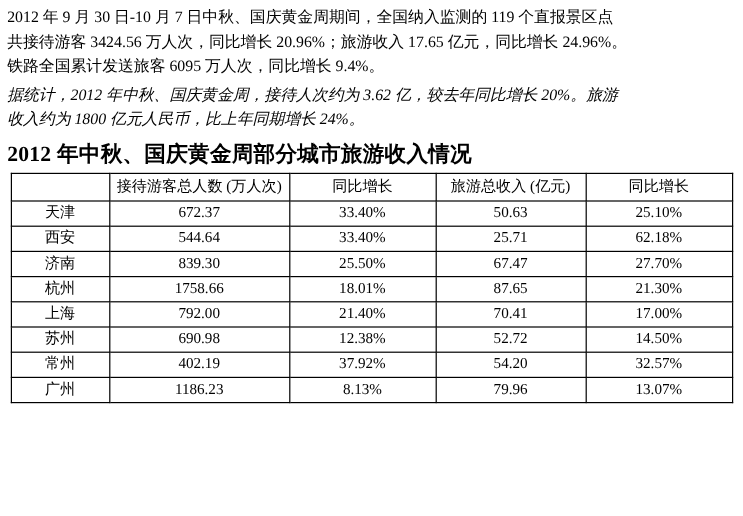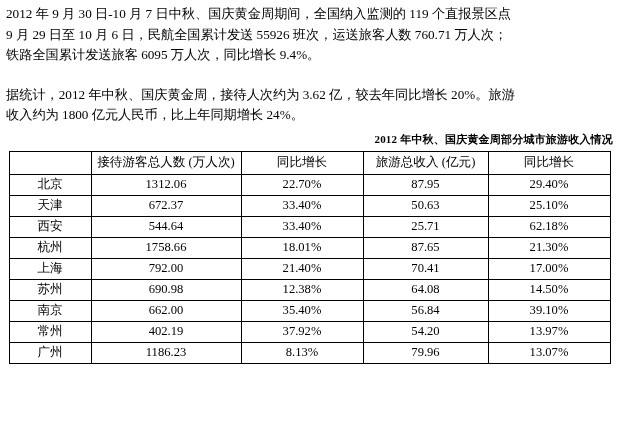--- a/index.html
+++ b/index.html
@@ -25,25 +25,26 @@
     font-size: 13.2px;
     line-height: 20.5px;
     text-align: justify;
     margin: 0;
   }
   .para p {
     margin: 0;
     white-space: nowrap;
   }
   .para.block2 {
-    margin-top: 19px;
+    margin-top: 3px;
+    font-style: italic;
   }
   .table-title {
-    text-align: right;
-    font-size: 11px;
+    text-align: left;
+    font-size: 18px;
     font-weight: bold;
     margin-top: 6px;
     margin-bottom: 4px;
     letter-spacing: 0.2px;
   }
   table.data {
     border-collapse: collapse;
     width: 601px;
     margin: 0 auto;
     table-layout: fixed;
@@ -67,21 +68,21 @@
   col.c3 { width: 125px; }
   col.c4 { width: 122px; }
 </style>
 </head>
 <body>
 
 <div class="page">
 
   <div class="para block1">
     <p>2012 年 9 月 30 日-10 月 7 日中秋、国庆黄金周期间，全国纳入监测的 119 个直报景区点</p>
-    <p>9 月 29 日至 10 月 6 日，民航全国累计发送 55926 班次，运送旅客人数 760.71 万人次；</p>
+    <p>共接待游客 3424.56 万人次，同比增长 20.96%；旅游收入 17.65 亿元，同比增长 24.96%。</p>
     <p>铁路全国累计发送旅客 6095 万人次，同比增长 9.4%。</p>
   </div>
 
   <div class="para block2">
     <p>据统计，2012 年中秋、国庆黄金周，接待人次约为 3.62 亿，较去年同比增长 20%。旅游</p>
     <p>收入约为 1800 亿元人民币，比上年同期增长 24%。</p>
   </div>
 
   <div class="table-title">2012 年中秋、国庆黄金周部分城市旅游收入情况</div>
 
@@ -97,74 +98,67 @@
       <tr>
         <th></th>
         <th>接待游客总人数 (万人次)</th>
         <th>同比增长</th>
         <th>旅游总收入 (亿元)</th>
         <th>同比增长</th>
       </tr>
     </thead>
     <tbody>
       <tr>
-        <td>北京</td>
-        <td>1312.06</td>
-        <td>22.70%</td>
-        <td>87.95</td>
-        <td>29.40%</td>
-      </tr>
-      <tr>
         <td>天津</td>
         <td>672.37</td>
         <td>33.40%</td>
         <td>50.63</td>
         <td>25.10%</td>
       </tr>
       <tr>
         <td>西安</td>
         <td>544.64</td>
         <td>33.40%</td>
         <td>25.71</td>
         <td>62.18%</td>
+      </tr>
+      <tr>
+        <td>济南</td>
+        <td>839.30</td>
+        <td>25.50%</td>
+        <td>67.47</td>
+        <td>27.70%</td>
       </tr>
       <tr>
         <td>杭州</td>
         <td>1758.66</td>
         <td>18.01%</td>
         <td>87.65</td>
         <td>21.30%</td>
       </tr>
       <tr>
         <td>上海</td>
         <td>792.00</td>
         <td>21.40%</td>
         <td>70.41</td>
         <td>17.00%</td>
       </tr>
       <tr>
         <td>苏州</td>
         <td>690.98</td>
         <td>12.38%</td>
-        <td>64.08</td>
+        <td>52.72</td>
         <td>14.50%</td>
-      </tr>
-      <tr>
-        <td>南京</td>
-        <td>662.00</td>
-        <td>35.40%</td>
-        <td>56.84</td>
-        <td>39.10%</td>
       </tr>
       <tr>
         <td>常州</td>
         <td>402.19</td>
         <td>37.92%</td>
         <td>54.20</td>
-        <td>13.97%</td>
+        <td>32.57%</td>
       </tr>
       <tr>
         <td>广州</td>
         <td>1186.23</td>
         <td>8.13%</td>
         <td>79.96</td>
         <td>13.07%</td>
       </tr>
     </tbody>
   </table>

